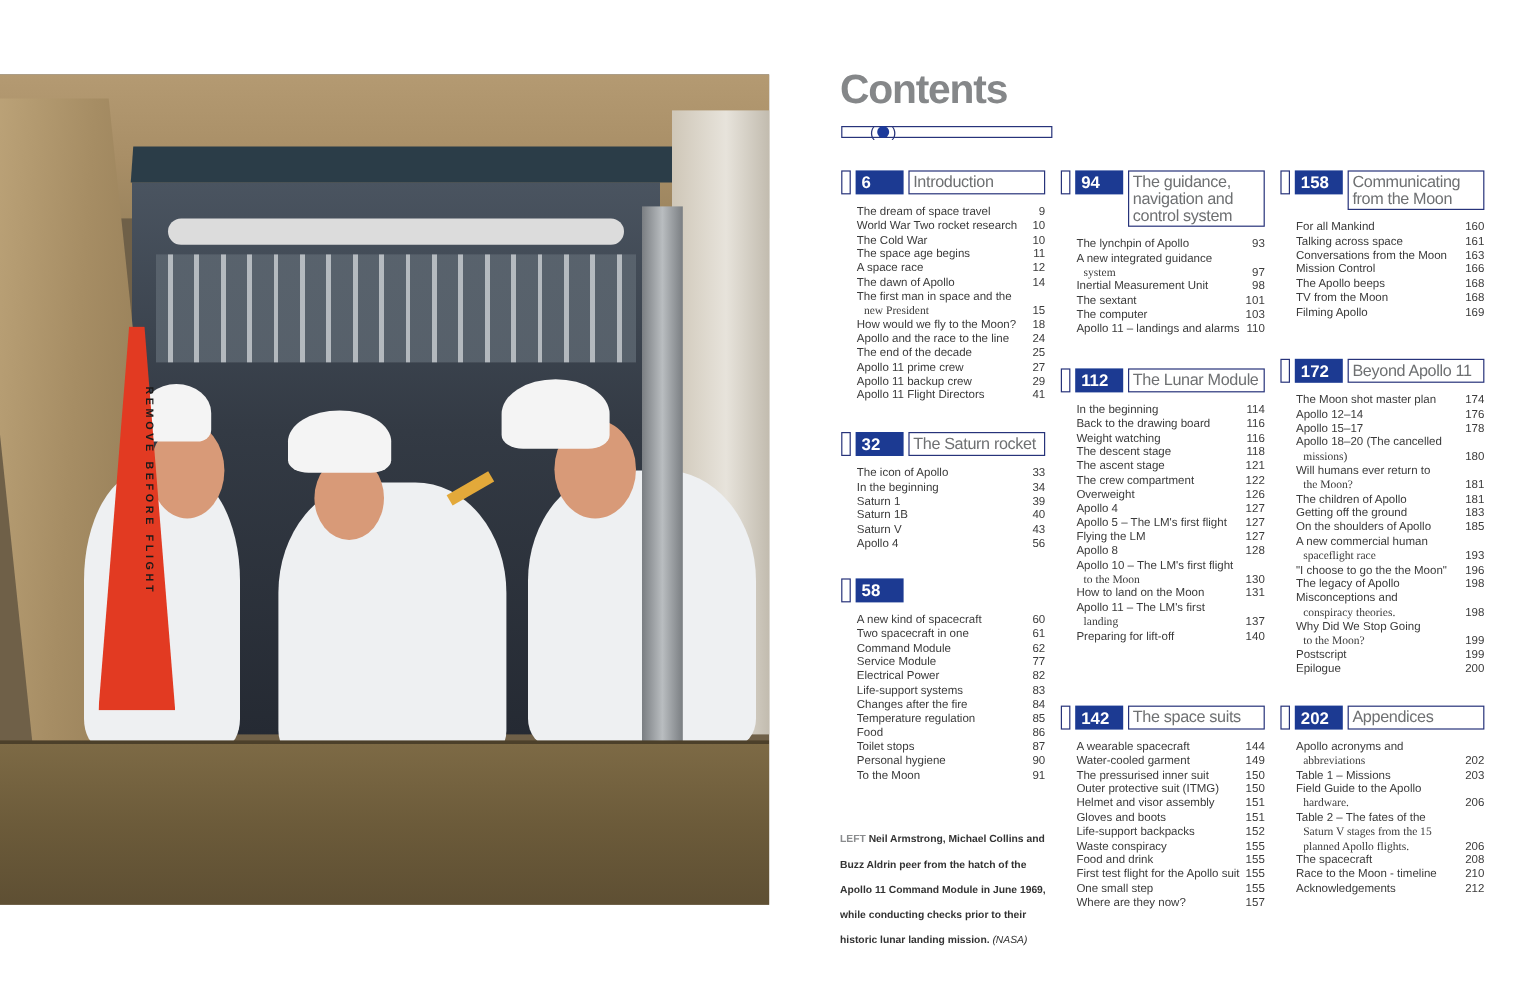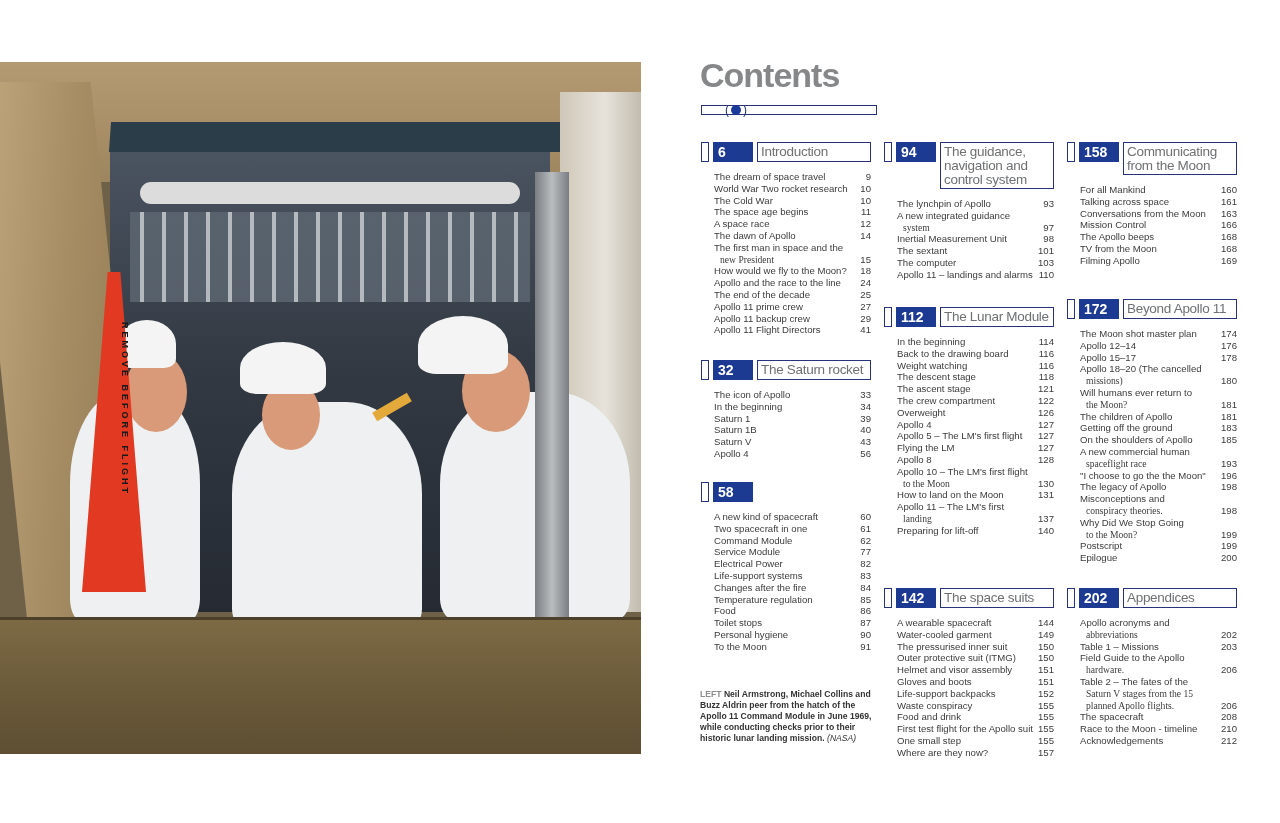--- a/index.html
+++ b/index.html
@@ -71,21 +71,21 @@
   }
   .entries { margin-top: 9px; padding-left: 13px; }
   .entry { display: flex; justify-content: space-between; font-size: 9.6px; line-height: 11.8px; color: #3b3b3b; }
   .entry .t { padding-right: 4px; }
   .entry .t .cont { display: block; padding-left: 6px; font-family: Liberation Serif, serif; }
   .entry .p { text-align: right; align-self: flex-end; white-space: nowrap; }
   .entry.gap { margin-top: 0; }
 
   .caption {
     position: absolute; left: 700px; top: 689px; width: 172px;
-    font-size: 8.6px; line-height: 11px; font-weight: bold; color: #333;
+    font-size: 8.6px; line-height: 21px; font-weight: bold; color: #333;
   }
   .caption .lead { color: #8a8c8e; }
   .caption .credit { font-weight: normal; font-style: italic; }
 </style>
 </head>
 <body>
 
 <div class="photo">
   <div class="layer ph-bg-top"></div>
   <div class="layer ph-interior"></div>

